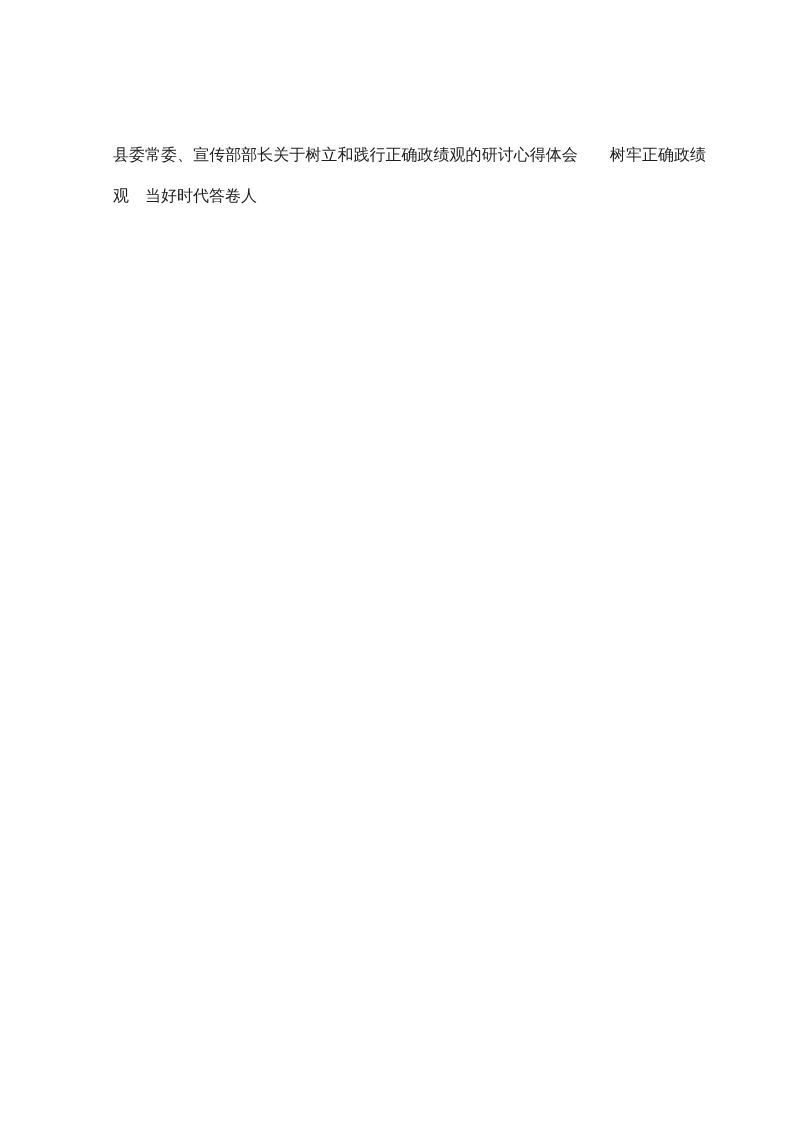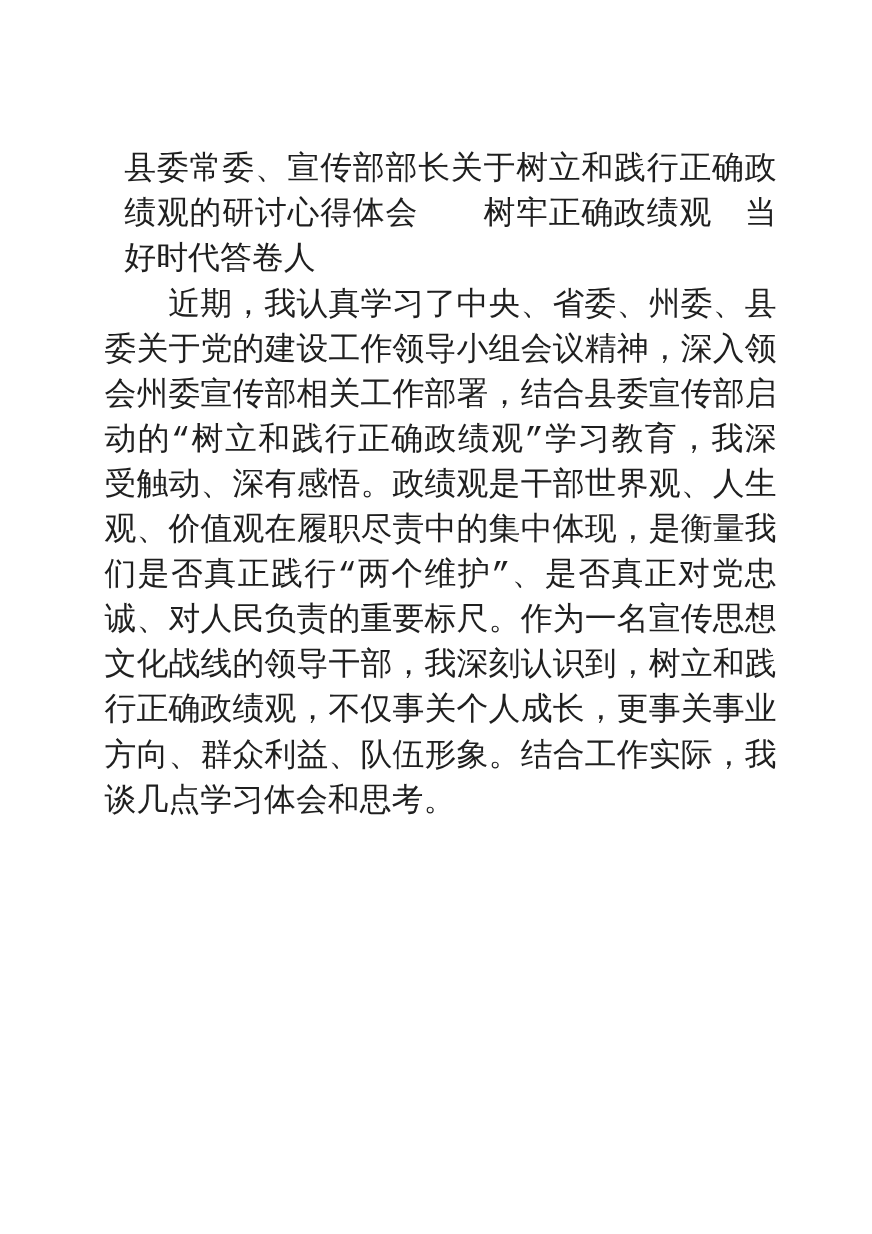--- a/index.html
+++ b/index.html
@@ -24,22 +24,22 @@
     font-weight: bold;
     font-size: 30px;
     line-height: 55px;
   }
   .title-line {
     display: block;
   }
   .doc-content {
     margin: 19px 87px 0 95px;
     color: #1f1f1f;
-    font-family: Liberation Mono, monospace;
-    font-size: 29px;
+    font-family: Liberation Serif, serif;
+    font-size: 16px;
     line-height: 41px;
     text-align: justify;
     text-justify: inter-ideograph;
     word-break: break-all;
   }
   .para {
     margin: 0;
     padding: 0;
     text-indent: 2em;
   }
@@ -56,15 +56,14 @@
 </style>
 </head>
 <body>
 
 <div class="page">
   <h1 class="doc-title">
   </h1>
 
   <div class="doc-content">
     <p class="para para-lead">县委常委、宣传部部长关于树立和践行正确政绩观的研讨心得体会　　树牢正确政绩观　当好时代答卷人</p>
-    <p class="para">近期，我认真学习了中央、省委、州委、县委关于党的建设工作领导小组会议精神，深入领会州委宣传部相关工作部署，结合县委宣传部启动的“树立和践行正确政绩观”学习教育，我深受触动、深有感悟。政绩观是干部世界观、人生观、价值观在履职尽责中的集中体现，是衡量我们是否真正践行“两个维护”、是否真正对党忠诚、对人民负责的重要标尺。作为一名宣传思想文化战线的领导干部，我深刻认识到，树立和践行正确政绩观，不仅事关个人成长，更事关事业方向、群众利益、队伍形象。结合工作实际，我谈几点学习体会和思考。</p>
   </div>
 </div>
 
 </body></html>

